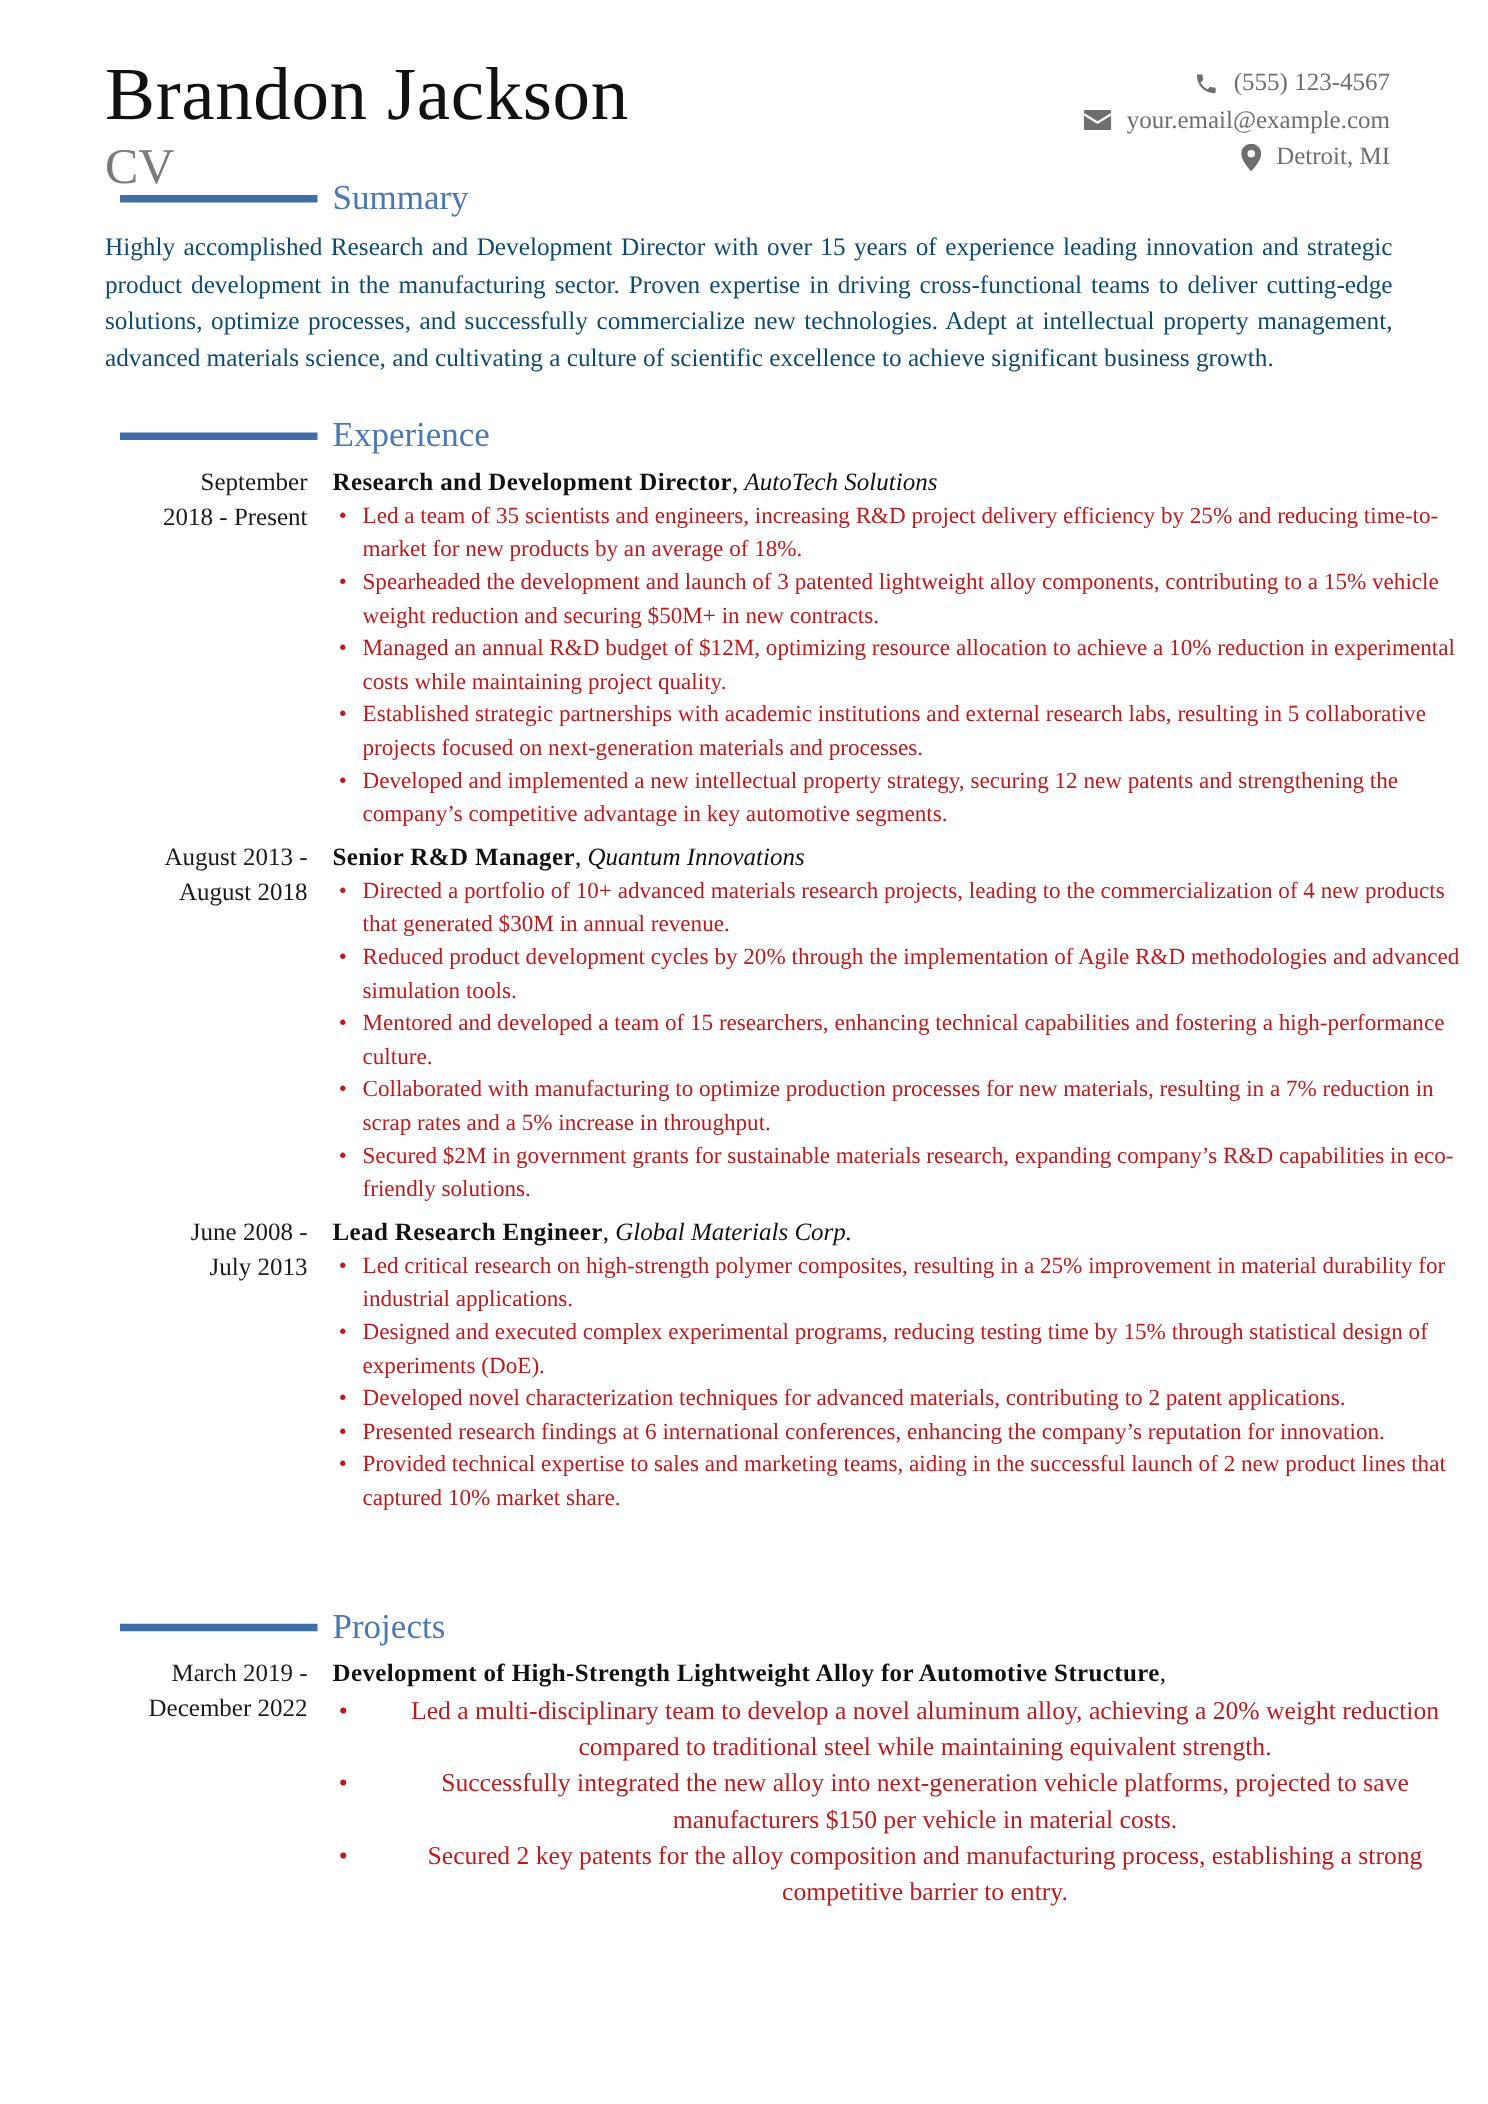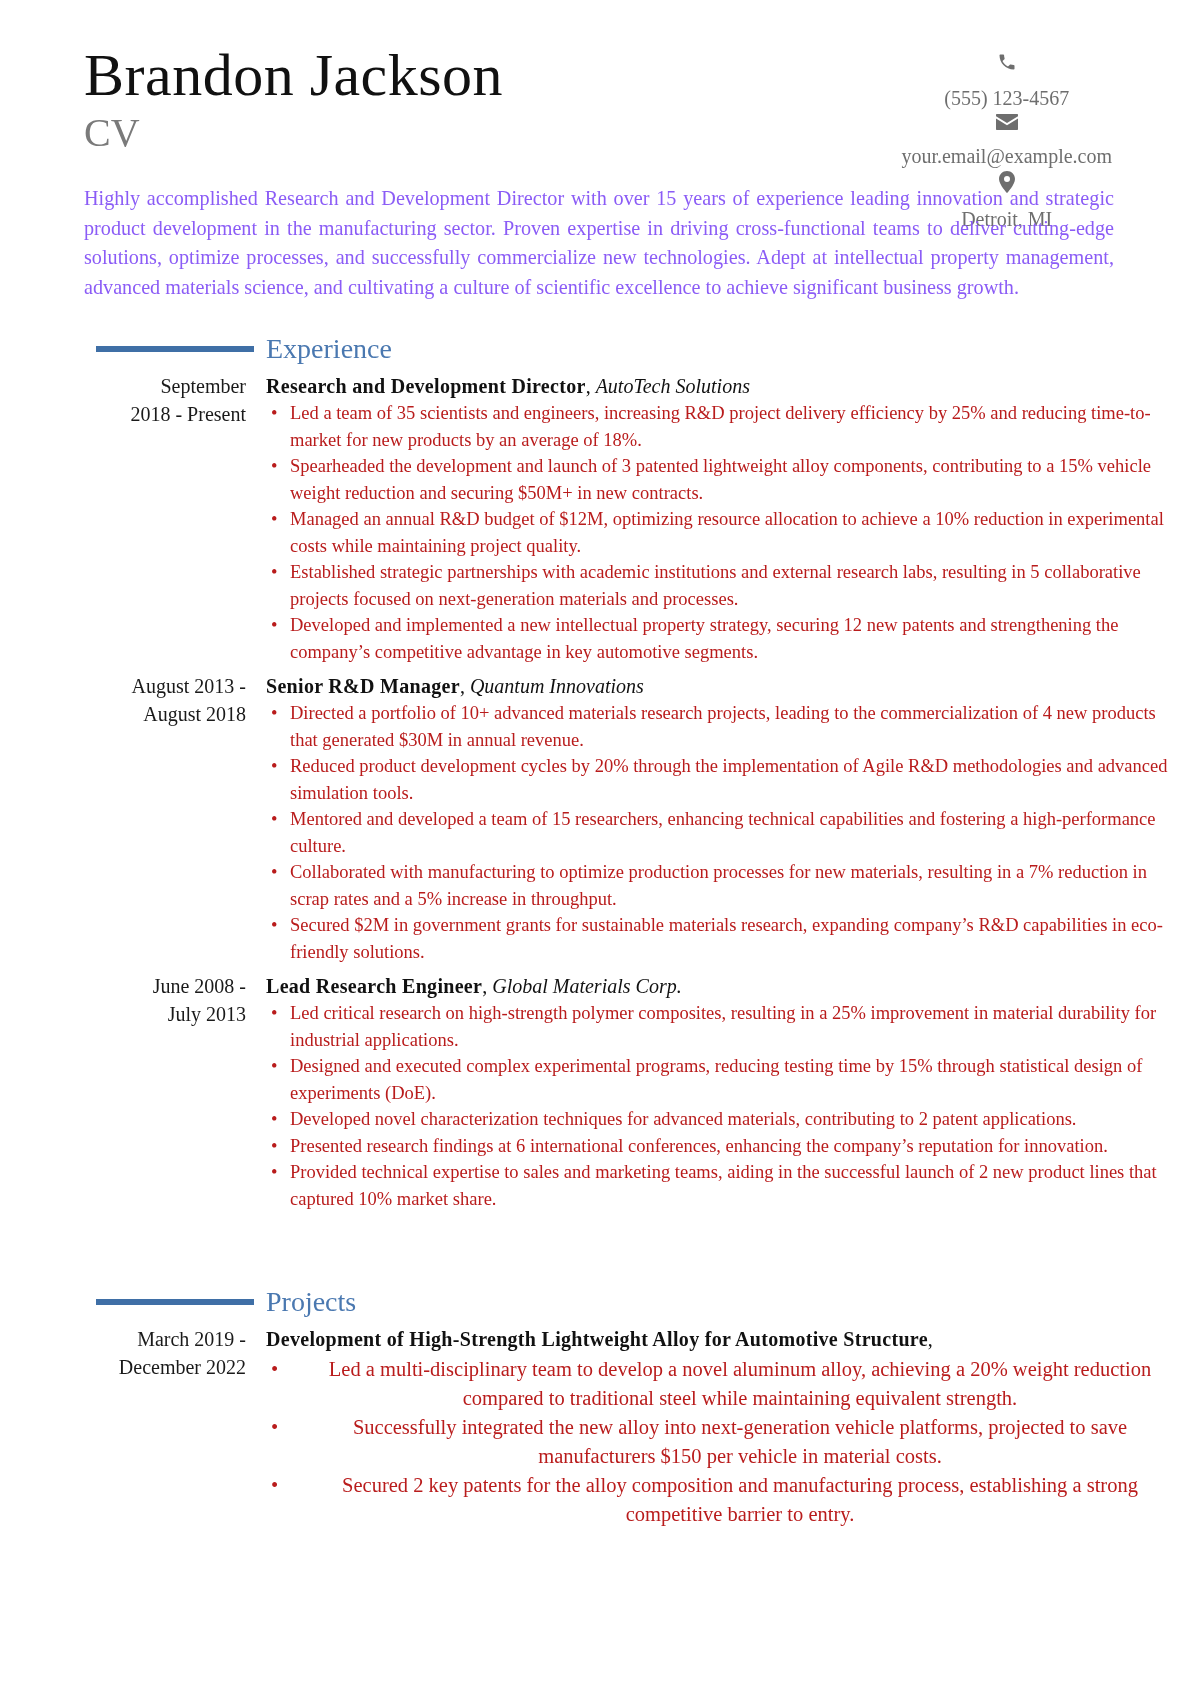--- a/index.html
+++ b/index.html
@@ -19,36 +19,36 @@
   .subtitle {
     position: absolute; left: 84px; top: 110px;
     font-family: "Liberation Serif", serif;
     font-size: 40px; line-height: 46px; color: #7a7a7a;
   }
   .contact {
     position: absolute; right: 78px; top: 52px; text-align: right;
     font-family: "Liberation Serif", serif;
     font-size: 20px; line-height: 29.5px; color: #6e6e6e;
   }
-  .contact-row { display: flex; justify-content: flex-end; align-items: center; gap: 12px; flex-direction: column; }
+  .contact-row { display: flex; justify-content: flex-end; align-items: center; gap: 12px; }
   .contact-row svg { fill: #6e6e6e; display: block; }
 
   
   .section-head { position: absolute; left: 96px; height: 36px; display: flex; align-items: center; }
   .section-bar { width: 158px; height: 6px; background: #3f6fa6; margin-right: 12px; }
   .section-title {
     font-family: "Liberation Serif", serif;
     font-size: 28px; color: #4a78b0; line-height: 36px;
   }
 
   
   .summary {
     position: absolute; left: 84px; top: 184px; width: 1030px;
     font-family: "Liberation Serif", serif;
-    font-size: 20.2px; line-height: 29.5px; color: #8b5cf6;
+    font-size: 20.2px; line-height: 29.5px; color: #0c4a6e;
   }
 
   
   .entry { position: absolute; left: 84px; width: 1030px; }
   .entry-date {
     position: absolute; left: 0; width: 162px; text-align: right;
     font-family: "Liberation Serif", serif;
     font-size: 20px; line-height: 28px; color: #1a1a1a;
   }
   .entry-body { position: absolute; left: 182px; width: 920px; }
@@ -98,20 +98,24 @@
     <div class="contact-row">
       <span>
         <svg width="16" height="22" viewBox="0 0 16 22">
             <path d="M8 0C3.6 0 0 3.5 0 7.9 0 13.5 8 22 8 22s8-8.5 8-14.1C16 3.5 12.4 0 8 0zm0 11a3 3 0 1 1 0-6 3 3 0 0 1 0 6z"></path>
           </svg>
       </span>
       <span>Detroit, MI</span>
     </div>
   </div>
 
+  <div class="section-head" style="top:141px;">
+    <div class="section-bar"></div>
+    <div class="section-title">Summary</div>
+  </div>
   <div class="summary" style="text-align:justify; hyphens:auto;">Highly accomplished Research and Development Director with over 15 years of experience leading innovation and strategic product development in the manufacturing sector. Proven expertise in driving cross-functional teams to deliver cutting-edge solutions, optimize processes, and successfully commercialize new technologies. Adept at intellectual property management, advanced materials science, and cultivating a culture of scientific excellence to achieve significant business growth.</div>
 
   <div class="section-head" style="top:331px;">
     <div class="section-bar"></div>
     <div class="section-title">Experience</div>
   </div>
 
   <div class="entry" style="top:372px;">
     <div class="entry-date">
       <div>September</div>

